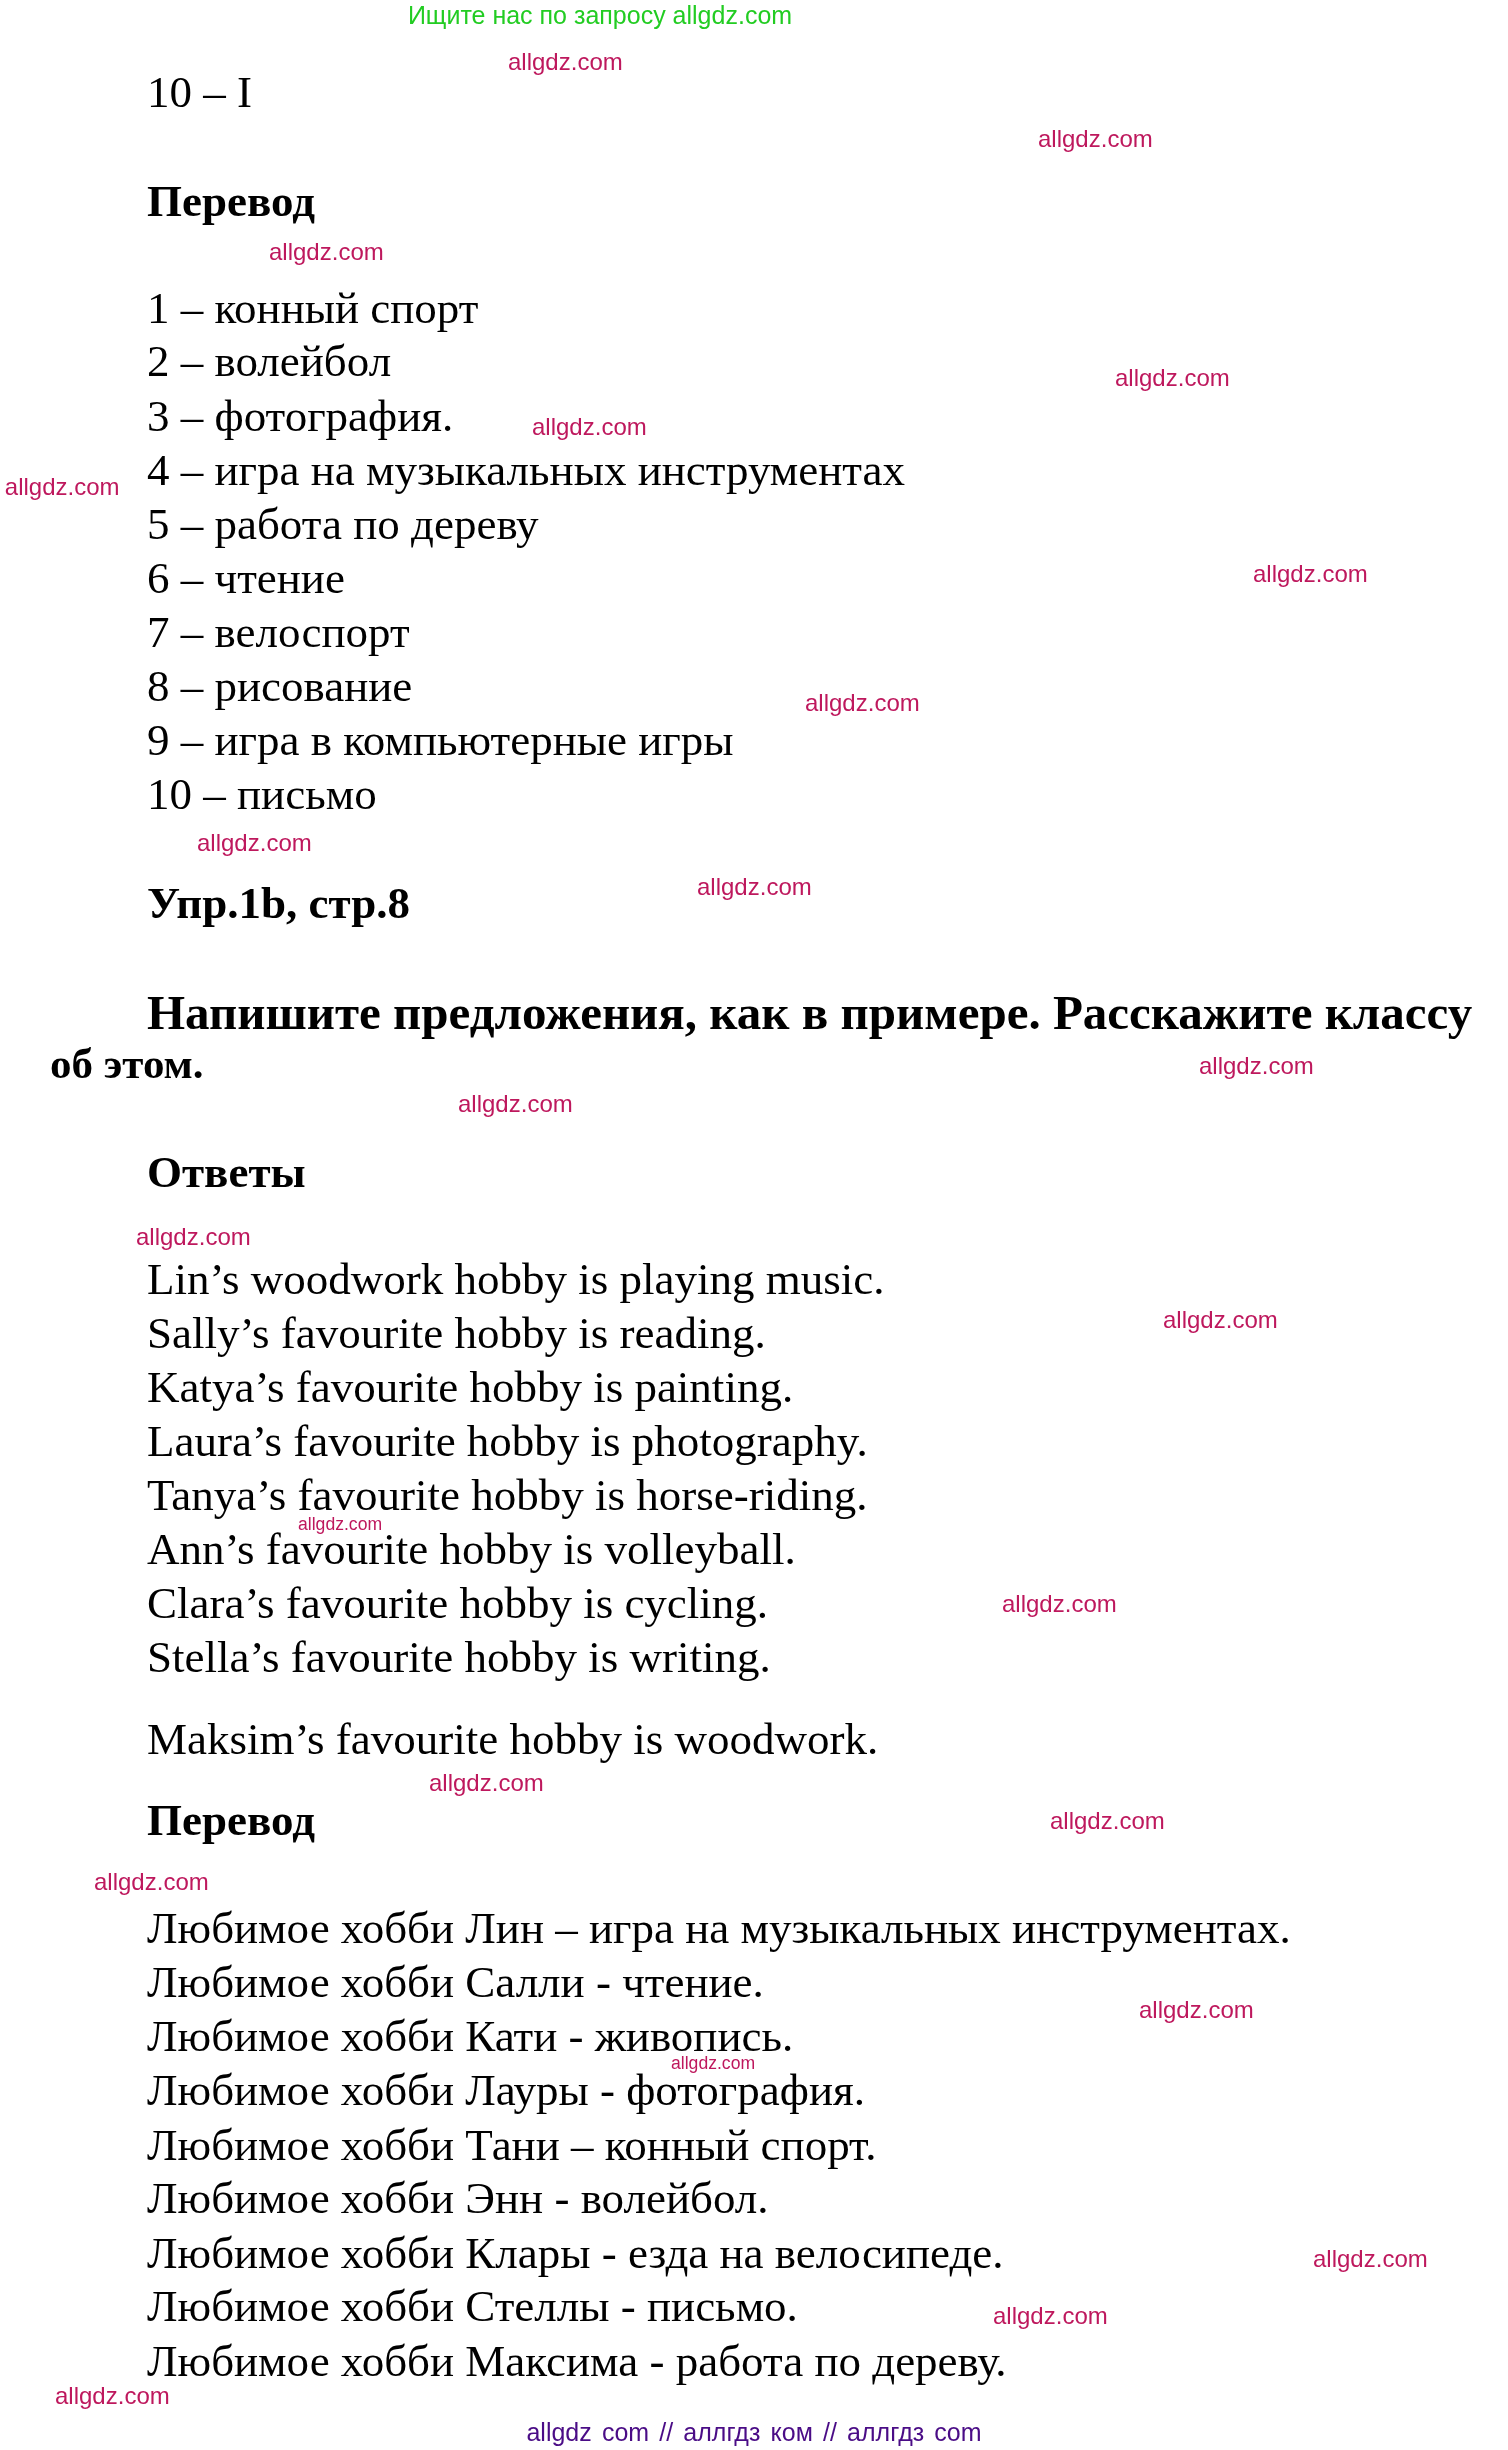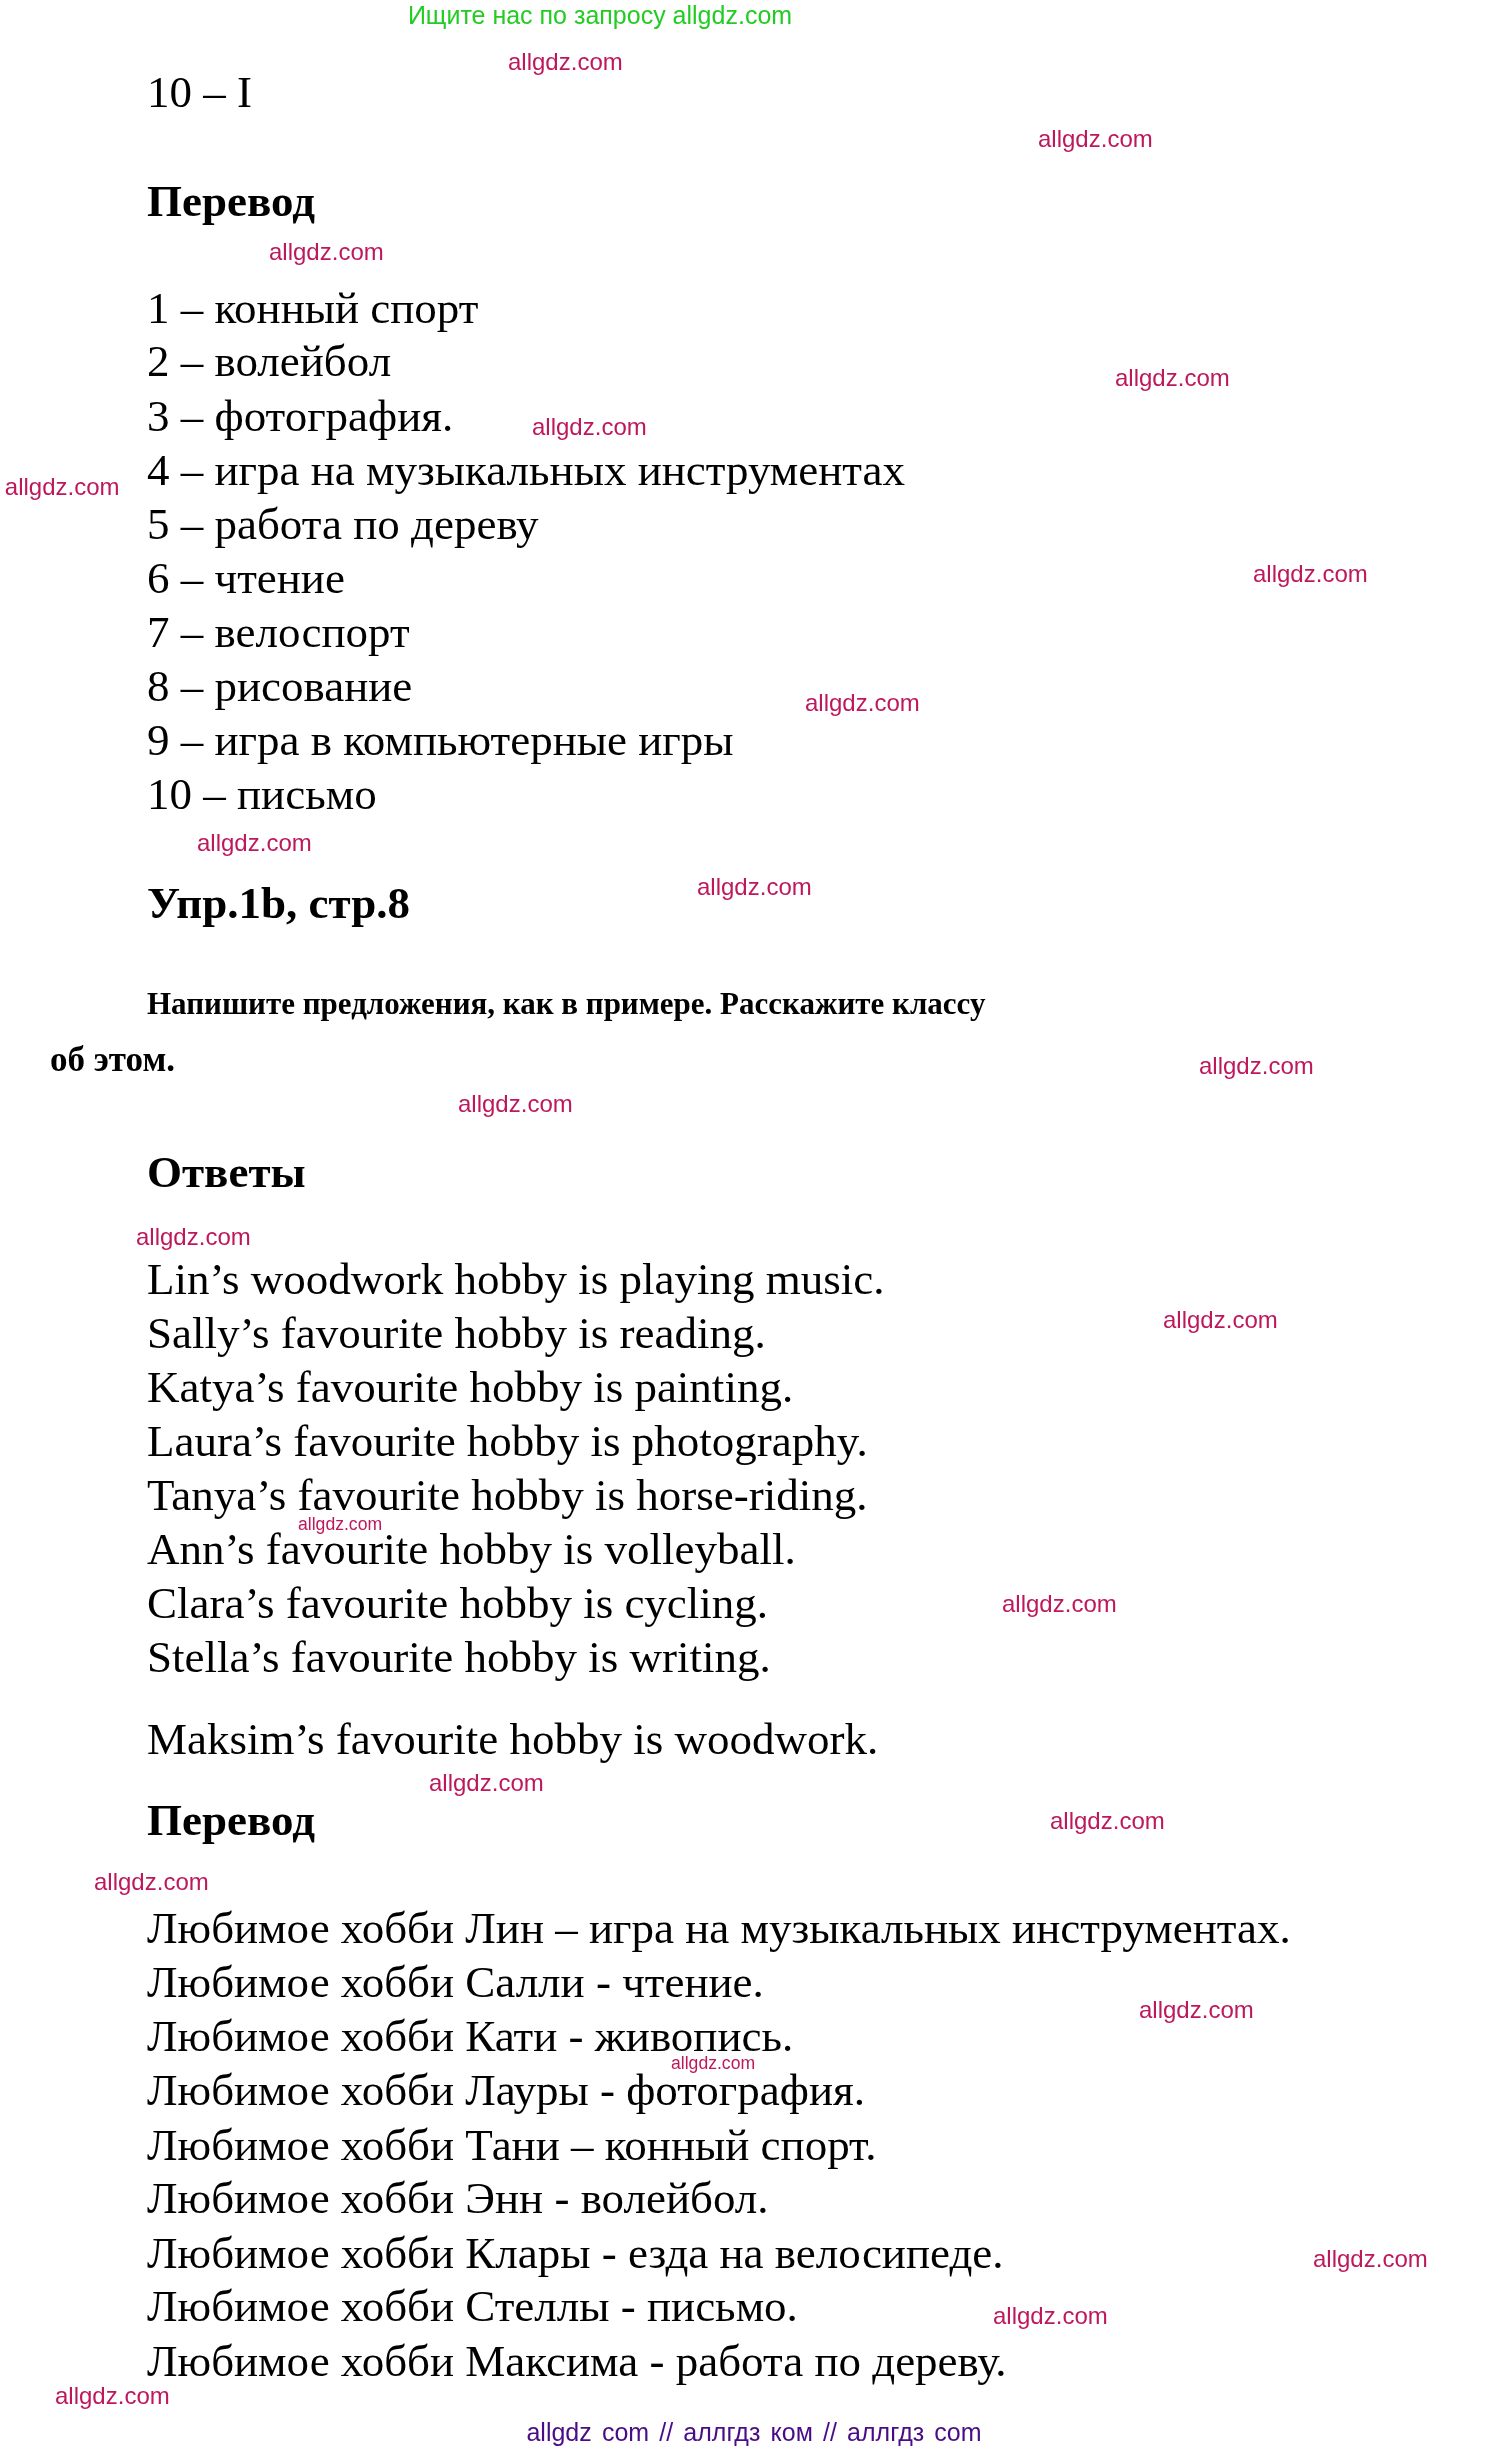--- a/index.html
+++ b/index.html
@@ -79,22 +79,22 @@
   <div class="serif-line list-item" style="top:502px;"><span>5</span> <span>– работа по дереву</span></div>
   <div class="serif-line list-item" style="top:556px;"><span>6</span> <span>– чтение</span></div>
   <div class="serif-line list-item" style="top:610px;"><span>7</span> <span>– велоспорт</span></div>
   <div class="serif-line list-item" style="top:664px;"><span>8</span> <span>– рисование</span></div>
   <div class="serif-line list-item" style="top:718px;"><span>9</span> <span>– игра в компьютерные игры</span></div>
   <div class="serif-line list-item" style="top:772px;"><span>10</span> <span>– письмо</span></div>
 </div>
 
 <div class="serif-line heading" style="top:881px;">Упр.1b, стр.8</div>
 
-<div class="serif-line heading" style="top:988px; left:147px; font-size:31px;">Напишите предложения, как в примере. Расскажите классу</div>
-<div class="serif-line heading" style="top:1042px; left:50px; font-size:35px;">об этом.</div>
+<div class="serif-line heading" style="top:988px; left:147px; font-size:49px;">Напишите предложения, как в примере. Расскажите классу</div>
+<div class="serif-line heading" style="top:1042px; left:50px; font-size:43px;">об этом.</div>
 
 <div class="serif-line heading" style="top:1150px;">Ответы</div>
 
 <div>
   <div class="serif-line" style="top:1257px;">Lin’s woodwork hobby is playing music.</div>
   <div class="serif-line" style="top:1311px;">Sally’s favourite hobby is reading.</div>
   <div class="serif-line" style="top:1365px;">Katya’s favourite hobby is painting.</div>
   <div class="serif-line" style="top:1419px;">Laura’s favourite hobby is photography.</div>
   <div class="serif-line" style="top:1473px;">Tanya’s favourite hobby is horse-riding.</div>
   <div class="serif-line" style="top:1527px;">Ann’s favourite hobby is volleyball.</div>

